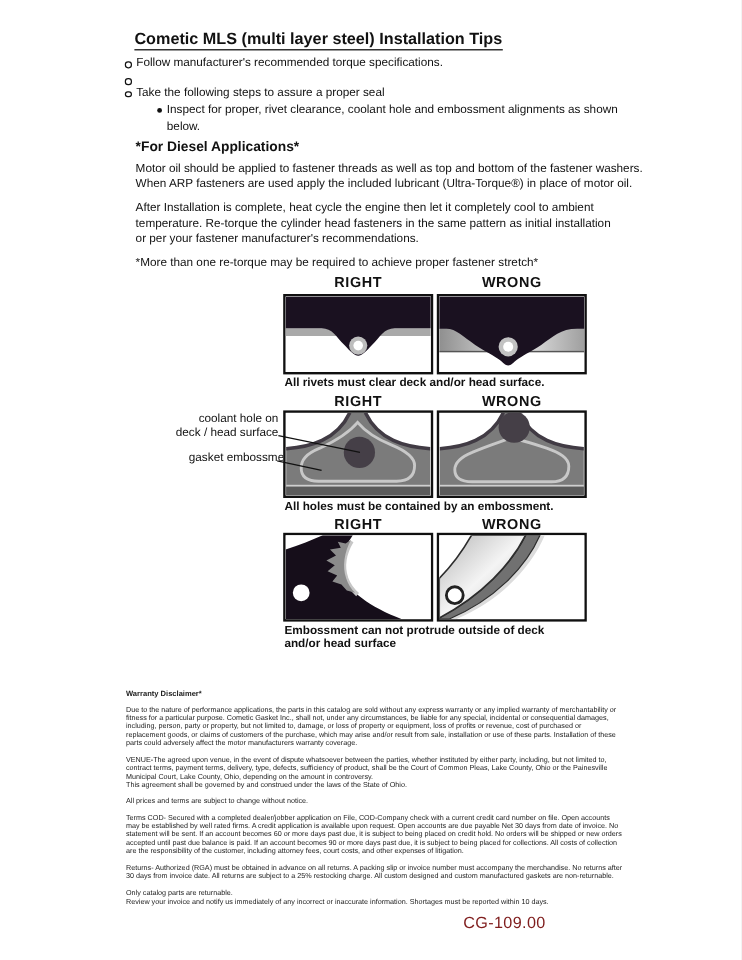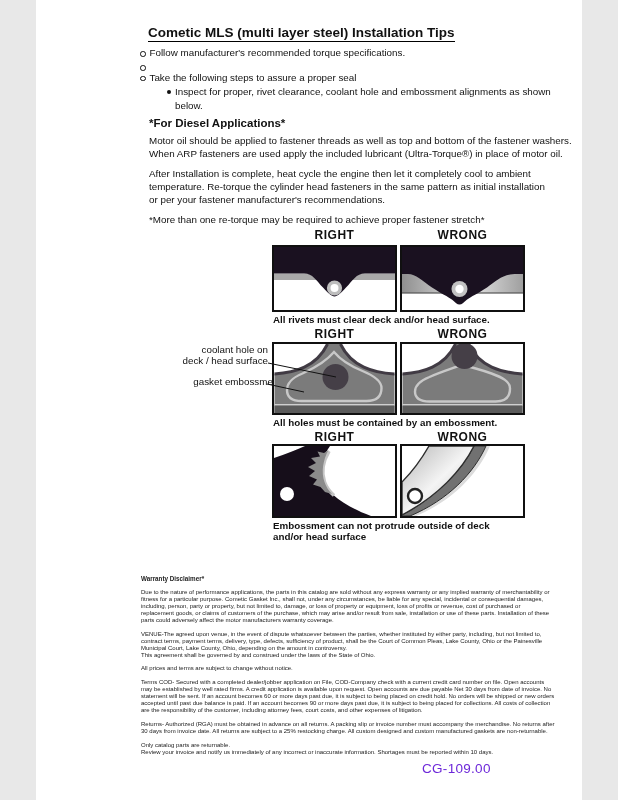--- a/index.html
+++ b/index.html
@@ -1,17 +1,17 @@
 <!DOCTYPE html>
 <html><head>
 <meta charset="utf-8">
 <style>
   html,body{margin:0;padding:0;background:#e8e8e8;}
   .page{
-    position:relative;width:546px;height:800px;background:#ffffff;
+    position:relative;width:618px;height:800px;background:#ffffff;
     font-family:"Liberation Sans", sans-serif;color:#111;overflow:hidden;
     margin:0 auto;
   }
   .abs{position:absolute;}
   .pre{white-space:pre-line;}
   
   .doc-title{left:112px;top:25px;font-size:13.5px;font-weight:bold;
     border-bottom:1.5px solid #000;padding-bottom:1px;letter-spacing:0;}
   
   .tips{left:104px;top:46px;font-size:9.8px;line-height:14px;width:430px;}
@@ -30,21 +30,21 @@
   
   .dg-label{width:125px;text-align:center;font-size:12px;font-weight:bold;letter-spacing:0.5px;}
   .dg-box{width:125px;border:2px solid #101010;box-sizing:border-box;background:#fff;line-height:0;}
   .dg-box svg{display:block;}
   .dg-caption{font-size:9.8px;font-weight:bold;line-height:11px;}
   .ann{width:124px;text-align:right;font-size:9.8px;line-height:11px;}
   
   .legal{left:105px;top:575px;width:414px;font-size:6px;line-height:7.1px;color:#222;}
   .legal .lg-head{font-size:6.3px;font-weight:bold;margin-bottom:6.5px;}
   .legal p{margin:0 0 6.5px 0;}
-  .footer-code{left:386px;top:761px;font-size:13.5px;letter-spacing:0.3px;color:#6d28d9;}
+  .footer-code{left:386px;top:761px;font-size:13.5px;letter-spacing:0.3px;color:#7f1d1d;}
 </style>
 </head>
 <body>
 
 <div class="page">
 
   <div class="abs doc-title">Cometic MLS (multi layer steel) Installation Tips</div>
 
   <div class="abs tips">
     <div class="tip-row">

